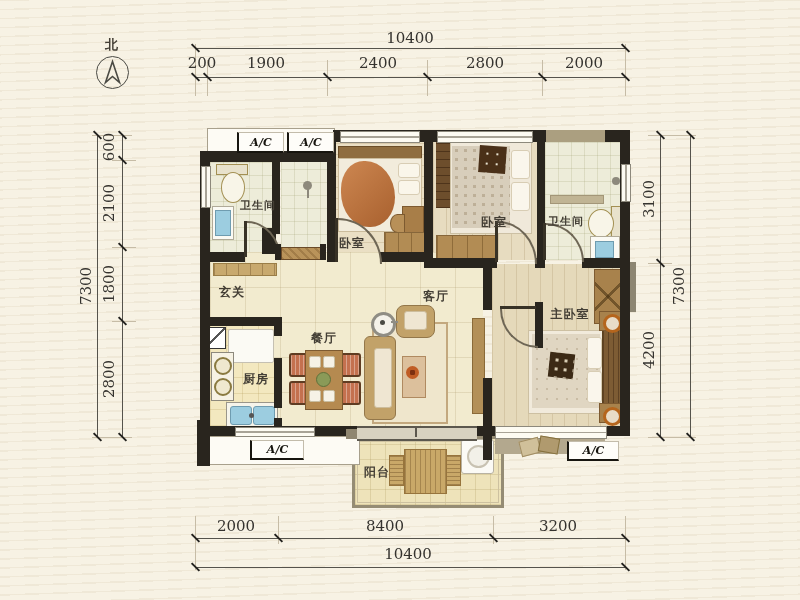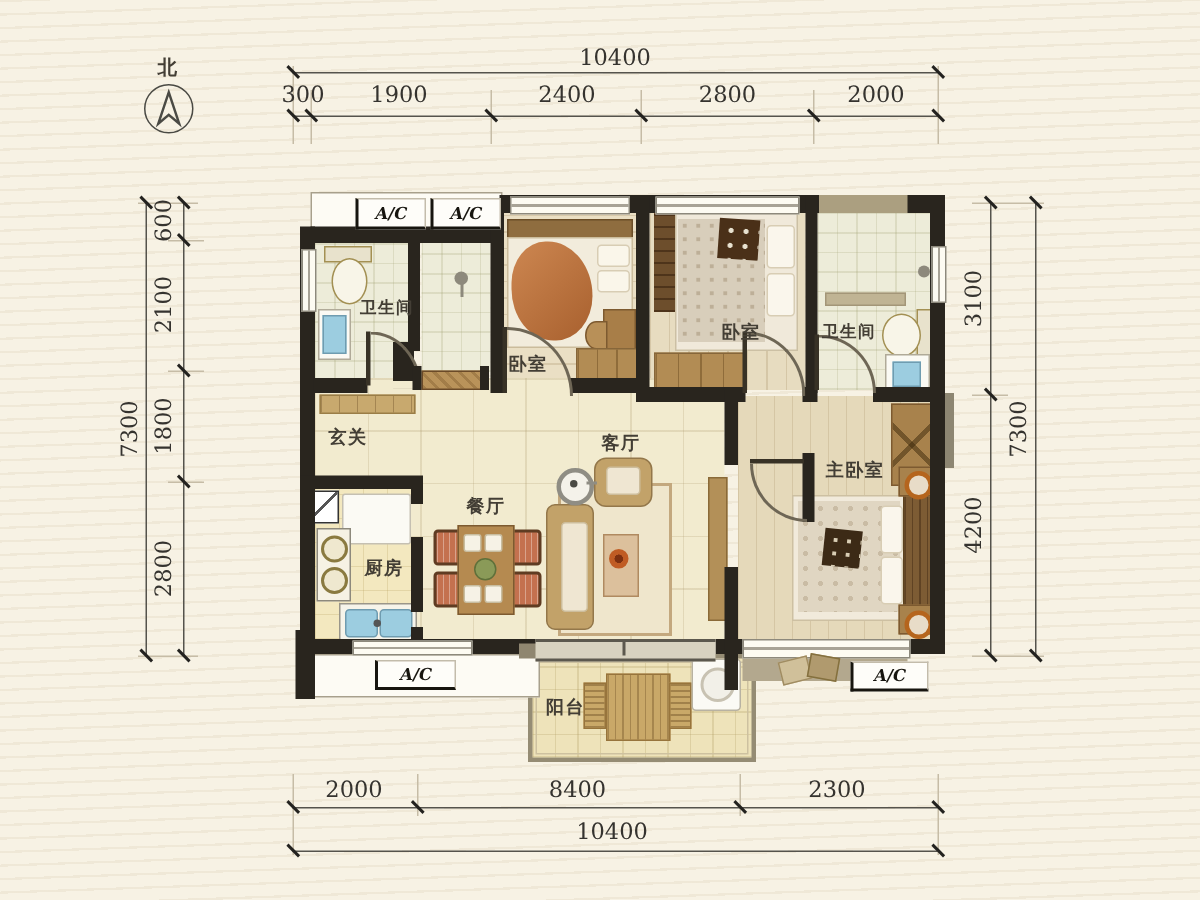--- a/index.html
+++ b/index.html
@@ -57,38 +57,38 @@
   <div class="tk" style="left:190px;top:47px"></div>
   <div class="tk" style="left:620px;top:47px"></div>
   <div class="dt" style="left:410px;top:38px">10400</div>
   <div class="dl" style="left:195px;top:77px;width:430px;height:1px"></div>
   <div class="tk" style="left:190px;top:76px"></div>
   <div class="tk" style="left:202px;top:76px"></div>
   <div class="tk" style="left:322px;top:76px"></div>
   <div class="tk" style="left:422px;top:76px"></div>
   <div class="tk" style="left:537px;top:76px"></div>
   <div class="tk" style="left:620px;top:76px"></div>
-  <div class="dt" style="left:202px;top:63px">300</div>
+  <div class="dt" style="left:202px;top:63px">200</div>
   <div class="dt" style="left:266px;top:63px">1900</div>
   <div class="dt" style="left:378px;top:63px">2400</div>
   <div class="dt" style="left:485px;top:63px">2800</div>
   <div class="dt" style="left:584px;top:63px">2000</div>
 
   <div class="gd" style="left:195px;top:516px;width:1px;height:54px"></div>
   <div class="gd" style="left:278px;top:516px;width:1px;height:28px"></div>
   <div class="gd" style="left:493px;top:516px;width:1px;height:28px"></div>
   <div class="gd" style="left:625px;top:516px;width:1px;height:54px"></div>
   <div class="dl" style="left:195px;top:538px;width:430px;height:1px"></div>
   <div class="tk" style="left:190px;top:537px"></div>
   <div class="tk" style="left:273px;top:537px"></div>
   <div class="tk" style="left:488px;top:537px"></div>
   <div class="tk" style="left:620px;top:537px"></div>
   <div class="dt" style="left:236px;top:526px">2000</div>
   <div class="dt" style="left:385px;top:526px">8400</div>
-  <div class="dt" style="left:558px;top:526px">2300</div>
+  <div class="dt" style="left:558px;top:526px">3200</div>
   <div class="dl" style="left:195px;top:567px;width:430px;height:1px"></div>
   <div class="tk" style="left:190px;top:566px"></div>
   <div class="tk" style="left:620px;top:566px"></div>
   <div class="dt" style="left:408px;top:554px">10400</div>
 
   <div class="gd" style="left:92px;top:135px;width:40px;height:1px"></div>
   <div class="gd" style="left:112px;top:160px;width:24px;height:1px"></div>
   <div class="gd" style="left:112px;top:247px;width:24px;height:1px"></div>
   <div class="gd" style="left:112px;top:321px;width:24px;height:1px"></div>
   <div class="gd" style="left:92px;top:437px;width:40px;height:1px"></div>
@@ -277,19 +277,19 @@
   <div class="ac" style="left:237px;top:132px;width:44px;height:18px">A/C</div>
   <div class="ac" style="left:287px;top:132px;width:44px;height:18px">A/C</div>
   <div class="ac" style="left:250px;top:440px;width:51px;height:17px">A/C</div>
   <div class="ac" style="left:567px;top:441px;width:49px;height:17px">A/C</div>
 
   <div class="lb" style="left:258px;top:205px;font-size:11px">卫生间</div>
   <div class="lb" style="left:352px;top:243px">卧室</div>
   <div class="lb" style="left:494px;top:222px">卧室</div>
   <div class="lb" style="left:566px;top:221px;font-size:11px">卫生间</div>
   <div class="lb" style="left:232px;top:292px">玄关</div>
-  <div class="lb" style="left:414px;top:296px">客厅</div>
+  <div class="lb" style="left:436px;top:296px">客厅</div>
   <div class="lb" style="left:324px;top:338px">餐厅</div>
   <div class="lb" style="left:256px;top:379px">厨房</div>
   <div class="lb" style="left:570px;top:314px">主卧室</div>
   <div class="lb" style="left:377px;top:472px">阳台</div>
 
 </div>
 
 </body></html>

